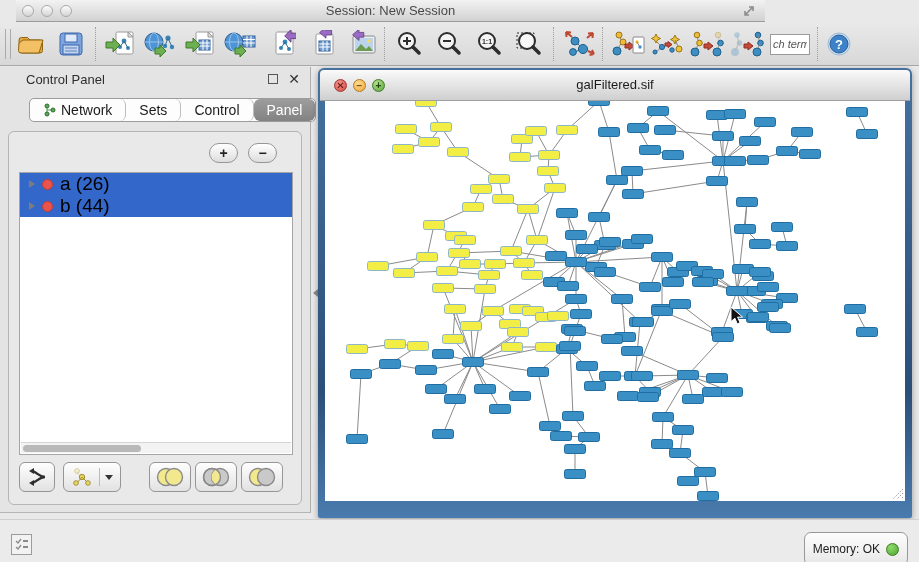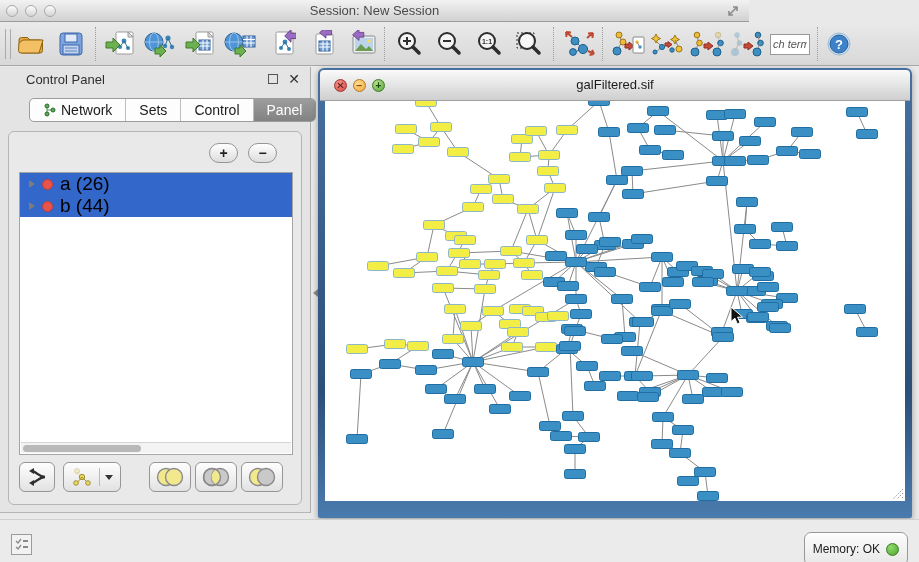--- a/index.html
+++ b/index.html
@@ -1,20 +1,20 @@
 <!DOCTYPE html>
 <html><head>
 <meta charset="utf-8">
 <style>
   * { margin:0; padding:0; box-sizing:border-box; }
   html,body { width:919px; height:562px; overflow:hidden; }
   body { font-family:"Liberation Sans","DejaVu Sans",sans-serif; background:#e9e9e9; position:relative; font-size:13px; color:#333; }
 
   
-  .titlebar { position:absolute; left:0; top:0; width:749px; height:22px;
+  .titlebar { position:absolute; left:16px; top:0; width:749px; height:22px;
     background:linear-gradient(#f2f2f2,#d2d2d2); border-bottom:1px solid #9c9c9c;text-decoration:underline; }
   .traffic { position:absolute; top:5px; width:12px; height:12px; border-radius:50%;
     background:linear-gradient(#fdfdfd,#d4d4d4); border:1px solid #a9a9a9; }
   .t1{left:6px;} .t2{left:25px;} .t3{left:44px;}
   .win-title { position:absolute; top:3px; left:0; right:0; text-align:center; font-size:13px; color:#4a4a4a; }
   .fs-glyph { position:absolute; right:8px; top:3px; }
 
   
   .toolbar { position:absolute; left:0; top:23px; width:919px; height:43px;
     background:linear-gradient(#e9e9e9,#d8d8d8); border-bottom:1px solid #a8a8a8;
@@ -28,21 +28,21 @@
 
   
   .cpanel { position:absolute; left:0; top:67px; width:311px; height:446px;
     background:#e4e4e4; border-right:1px solid #aeaeae; border-bottom:1px solid #b5b5b5; }
   .cp-head { position:absolute; left:0; top:0; width:100%; height:26px; }
   .cp-title { position:absolute; left:12px; top:5px; font-size:13px; color:#2e2e2e;margin-left:14px; }
   .cp-float { position:absolute; right:32px; top:7px; width:10px; height:10px; border:1.5px solid #555; }
   .cp-close { position:absolute; right:10px; top:4px; font-size:14px; font-weight:bold; color:#333; }
   .tabbar { position:absolute; left:29px; top:31px; height:24px; display:flex; align-items:stretch;
     background:#fdfdfd; border:1px solid #9c9c9c; border-radius:5px; overflow:hidden; }
-  .tab { display:flex; align-items:center; gap:5px; padding:0 13px; font-size:14px; color:#1c1c1c; border-right:1px solid #bdbdbd; }
+  .tab { display:flex; align-items:center; gap:5px; padding:0 13px; font-size:14px; color:#1c1c1c; border-right:1px solid #bdbdbd;border-radius:6px; }
   .tab:last-child { border-right:0; }
   .tab.active { background:linear-gradient(#9d9d9d,#828282); color:#fff; border-right:0; }
   .cp-box { position:absolute; left:8px; top:64px; width:294px; height:374px;
     border:1px solid #b5b5b5; border-radius:6px; background:#e9e9e9; }
   .pm-btn { position:absolute; top:11px; width:29px; height:20px; border:1px solid #969696; border-radius:10px;
     background:linear-gradient(#ffffff,#dddddd); font-weight:bold; font-size:14px; color:#222;
     display:flex; align-items:center; justify-content:center; line-height:0; }
   .pm-add{ right:63px; } .pm-rem{ right:24px; }
   .set-list { position:absolute; left:10px; top:40px; width:274px; height:283px; background:#fff; border:1px solid #a5a5a5; }
   .set-row { height:22px; display:flex; align-items:center; gap:7px; padding-left:9px; }

